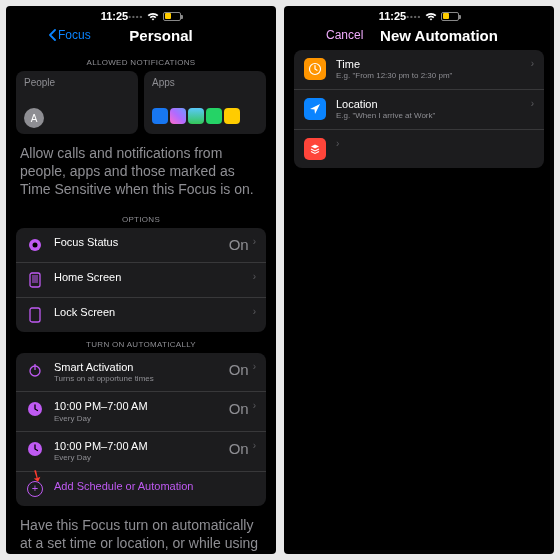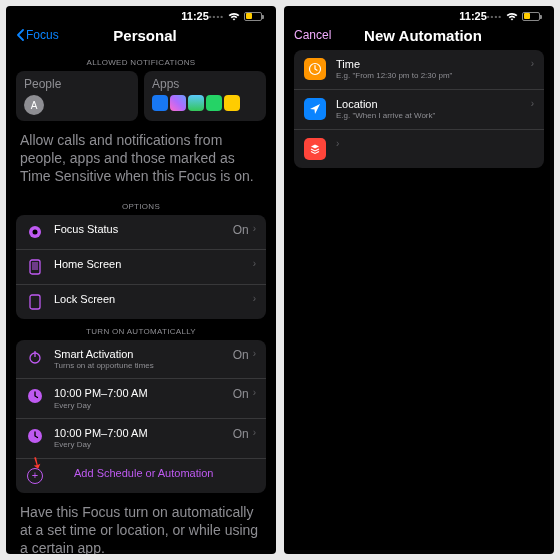--- a/index.html
+++ b/index.html
@@ -1,47 +1,47 @@
 <!DOCTYPE html>
 <html><head>
 <meta charset="utf-8">
 <style>
   * { box-sizing: border-box; margin: 0; padding: 0; font-family: -apple-system, "SF Pro Text", "Helvetica Neue", Arial, sans-serif; }
   body { background: #e9e9e9; width: 560px; height: 560px; display: flex; gap: 8px; padding: 6px; }
   .phone { flex: 1; background: #000; border-radius: 4px; overflow: hidden; display: flex; flex-direction: column; color: #fff; }
-  .status-bar { display: flex; justify-content: flex-end; align-items: center; padding: 4px 14px 2px; font-size: 11px; font-weight: 600; }
+  .status-bar { display: flex; justify-content: center; align-items: center; padding: 4px 14px 2px; font-size: 11px; font-weight: 600; }
   .status-right { display: flex; align-items: center; gap: 4px; }
   .dots { letter-spacing: 1px; color: #666; font-size: 8px; }
   .battery { width: 18px; height: 9px; border: 1px solid #888; border-radius: 2px; position: relative; }
   .battery::after { content: ""; position: absolute; right: -3px; top: 2px; width: 2px; height: 4px; background: #888; border-radius: 0 1px 1px 0; }
   .battery-fill { position: absolute; left: 0.5px; top: 0.5px; bottom: 0.5px; width: 40%; background: #ffcc00; border-radius: 1px; }
-  .nav { display: flex; align-items: center; padding: 4px 10px 8px; position: relative; }
+  .nav { display: flex; align-items: center; padding: 4px 10px 8px; position: relative; margin-left: 32px; }
   .nav-title { position: absolute; left: 8px; right: 0; text-align: center; font-size: 15px; font-weight: 700; }
   .back { color: #0a84ff; font-size: 12px; display: flex; align-items: center; z-index: 1; }
   .cancel { color: #f0abfc; font-size: 12px; z-index: 1; }
   .content { flex: 1; overflow: hidden; padding: 0 10px; }
   .section-header { color: #8e8e93; font-size: 8px; font-weight: 500; letter-spacing: 0.3px; padding: 8px 4px 4px; text-transform: uppercase; text-align: center; }
   .footer-text { color: #8e8e93; font-size: 14px; padding: 10px 4px 8px; line-height: 1.3; }
   .card-row { display: flex; gap: 6px; }
   .card { background: #1c1c1e; border-radius: 8px; padding: 6px 8px; flex: 1; }
-  .card-label { color: #8e8e93; font-size: 12px; margin-bottom: 4px; }
+  .card-label { color: #8e8e93; font-size: 10px; margin-bottom: 20px; }
   .avatar { width: 20px; height: 20px; border-radius: 50%; background: #8e8e93; display: flex; align-items: center; justify-content: center; font-size: 10px; color: #fff; }
   .app-icons { display: flex; gap: 2px; }
   .app-icon { width: 16px; height: 16px; border-radius: 4px; }
   .list { background: #1c1c1e; border-radius: 8px; overflow: hidden; }
   .list-item { display: flex; align-items: flex-start; padding: 8px 10px; border-bottom: 0.5px solid #38383a; min-height: 32px; position: relative; }
   .list-item:last-child { border-bottom: none; }
   .item-icon { width: 18px; height: 18px; margin-right: 10px; display: flex; align-items: center; justify-content: center; flex-shrink: 0; }
   .item-icon-box { width: 22px; height: 22px; border-radius: 5px; margin-right: 10px; display: flex; align-items: center; justify-content: center; flex-shrink: 0; }
   .item-text { flex: 1; }
   .item-title { font-size: 11px; line-height: 1.2; }
   .item-sub { font-size: 8px; color: #8e8e93; line-height: 1.2; }
-  .item-value { color: #8e8e93; font-size: 12px; margin-right: 4px; }
+  .item-value { color: #8e8e93; font-size: 15px; margin-right: 4px; }
   .chevron { color: #5a5a5e; font-size: 10px; }
-  .purple { color: #bf5af2; margin-left: 20px; }
+  .purple { color: #bf5af2; }
   .orange { background: #ff9500; }
   .blue { background: #0a84ff; }
   .red { background: #ff453a; }
   .plus-circle { width: 16px; height: 16px; border: 1.5px solid #bf5af2; border-radius: 50%; display: flex; align-items: center; justify-content: center; font-size: 11px; line-height: 1; color: #bf5af2; }
   .auto-prompt { text-align: center; color: #8e8e93; font-size: 9px; padding: 14px 20px; }
   .arrow-annotation { position: absolute; left: 14px; top: 0px; color: #ff3b30; font-size: 16px; transform: translateY(-6px) rotate(30deg); pointer-events: none; }
   svg { display: block; }
 </style>
 </head>
 <body>

